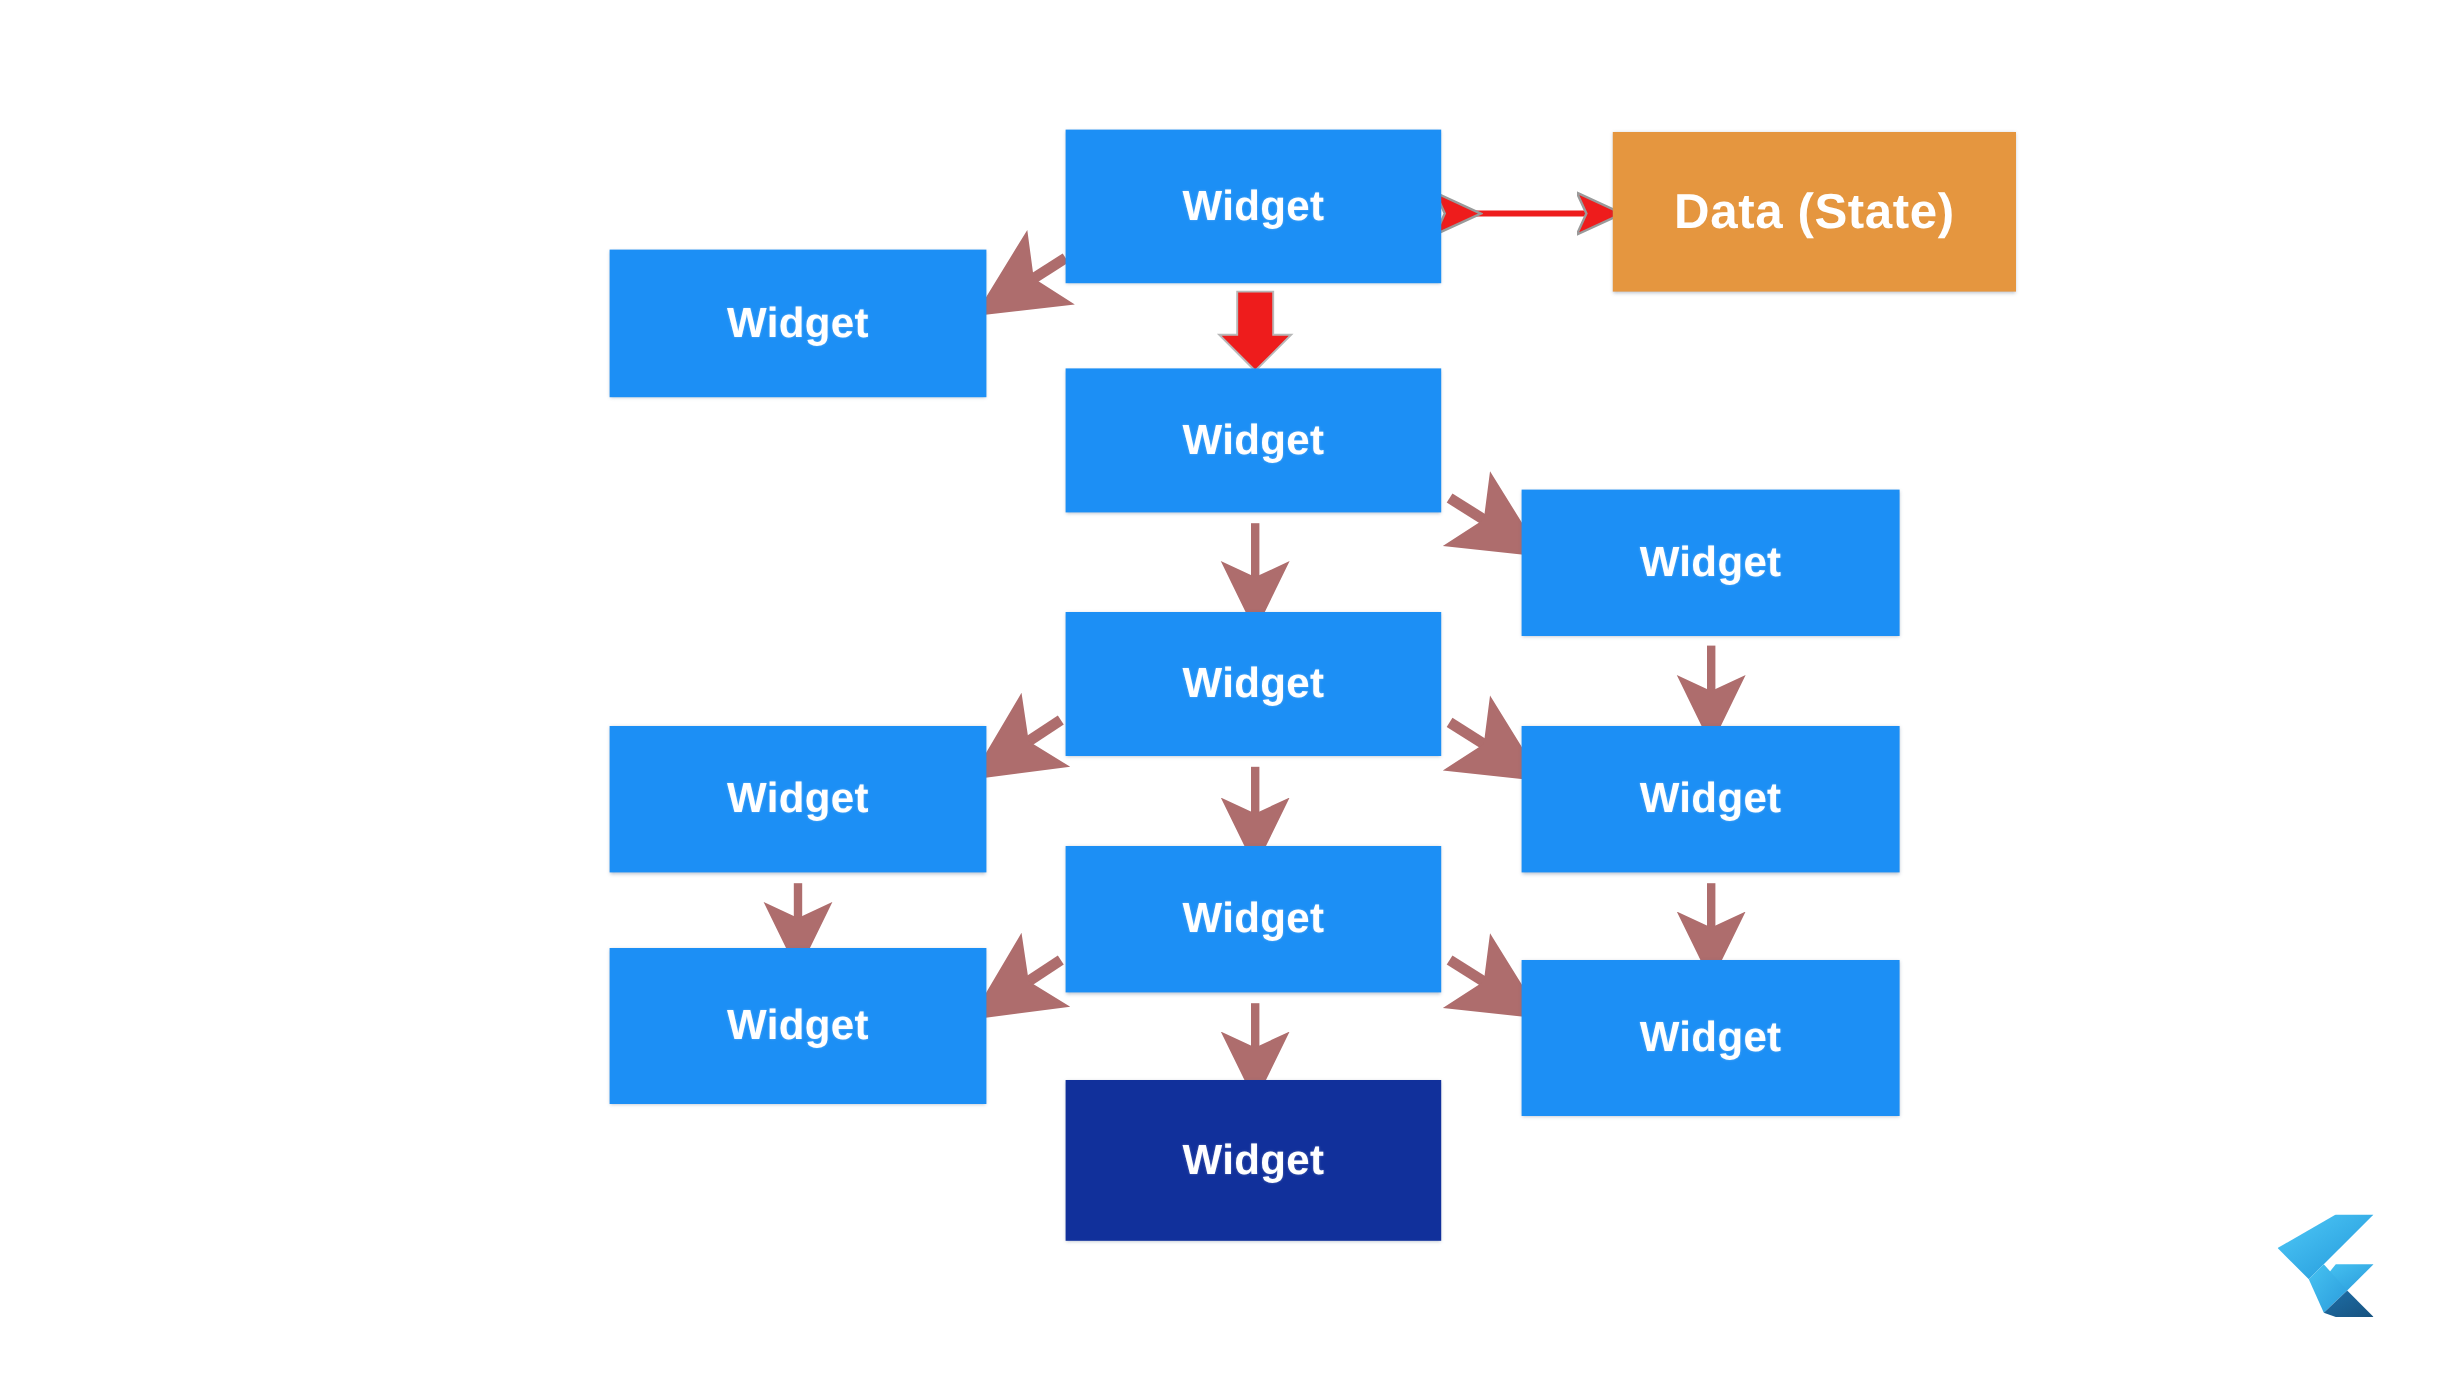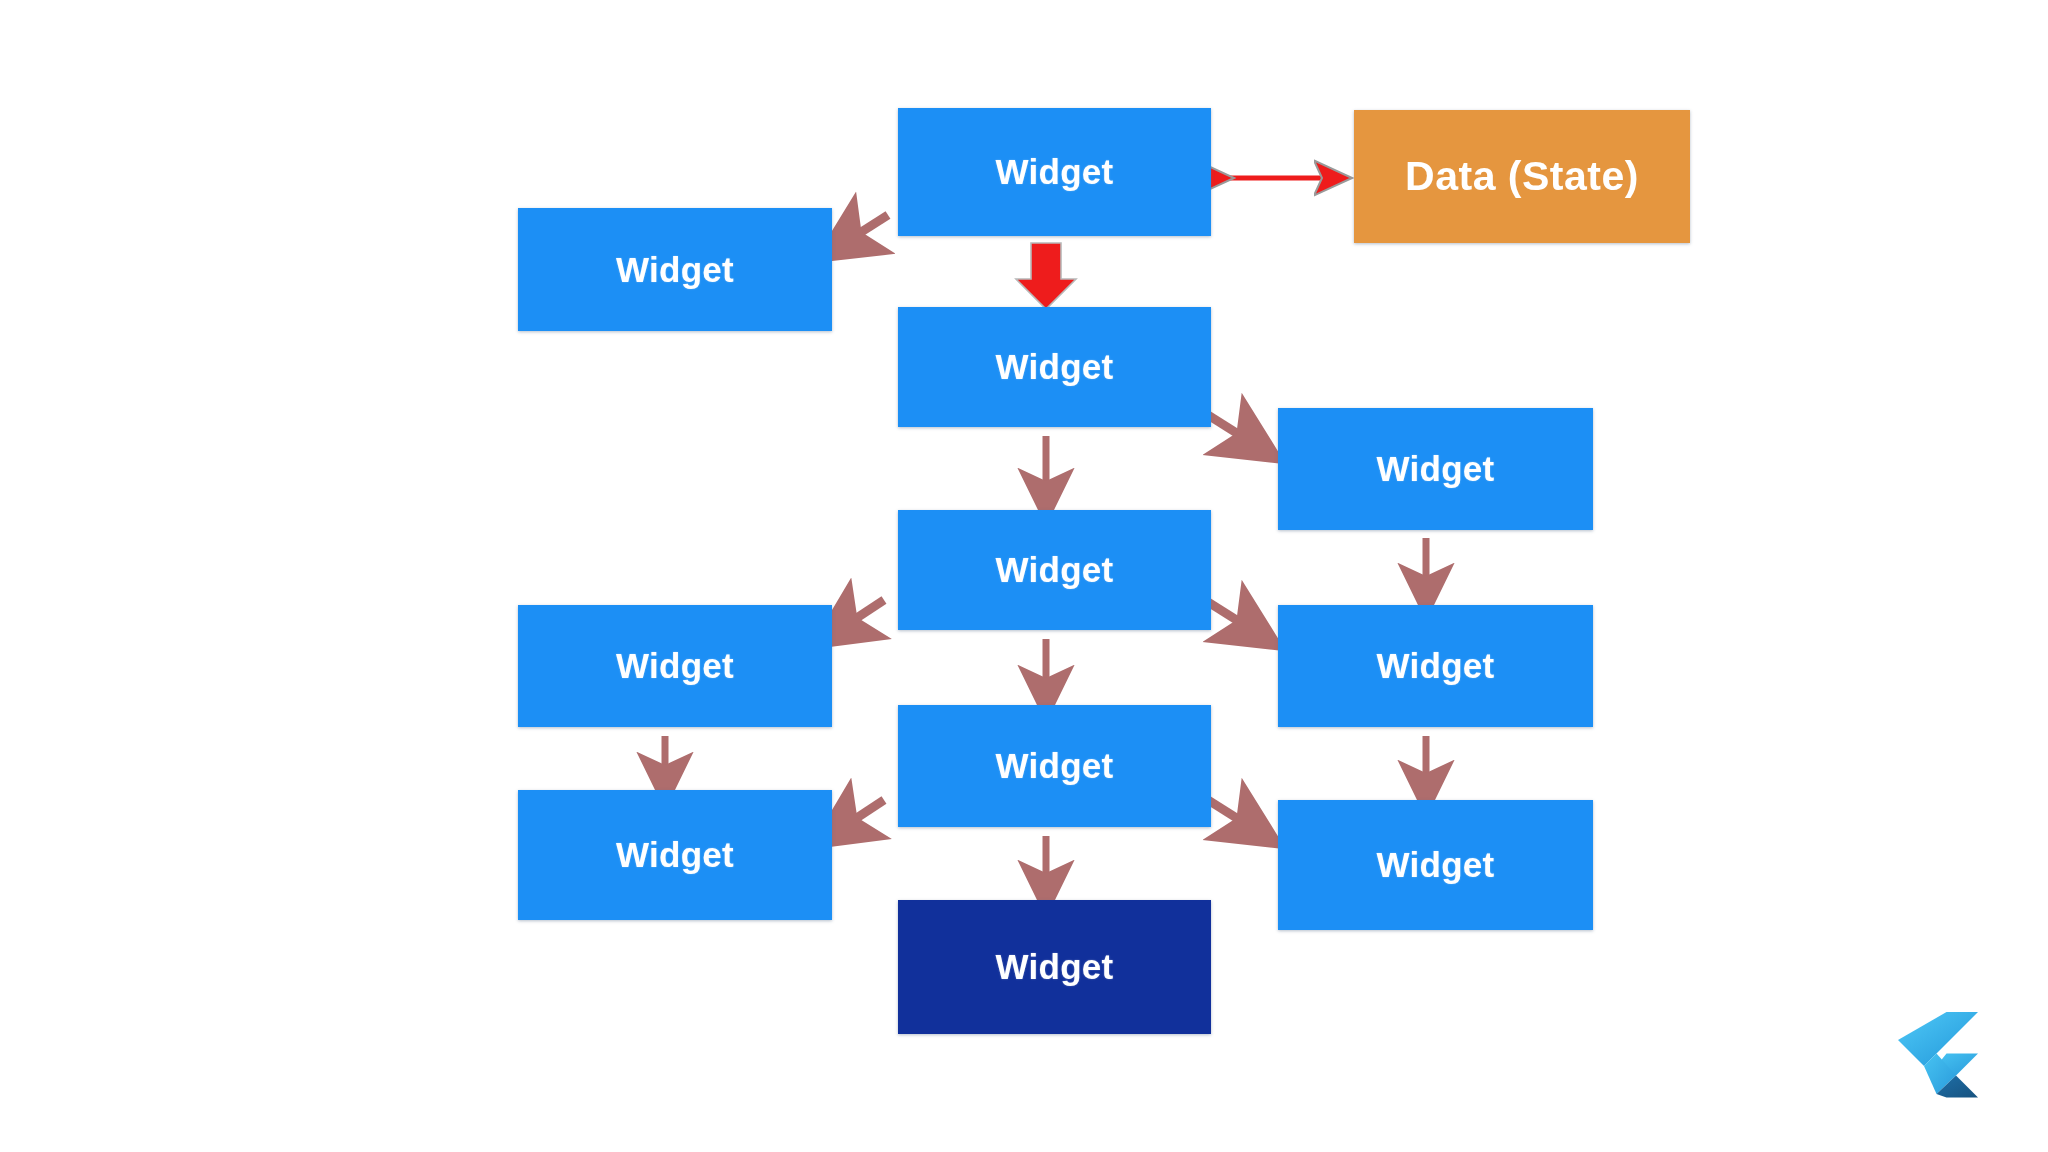--- a/index.html
+++ b/index.html
@@ -25,21 +25,20 @@
     display: flex;
     align-items: center;
     justify-content: center;
     box-sizing: border-box;
     color: #ffffff;
     font-weight: bold;
     letter-spacing: 0.3px;
     text-shadow: 0 0 2px rgba(255,255,255,0.35);
     box-shadow: 0 1px 3px rgba(90,110,140,0.45);
     user-select: none;
-    margin-left: 10px;
   }
   .node.widget {
     background: #1C8FF5;
     font-size: 35px;
   }
   .node.widget-dark {
     background: #11309B;
     font-size: 35px;
   }
   .node.state {

